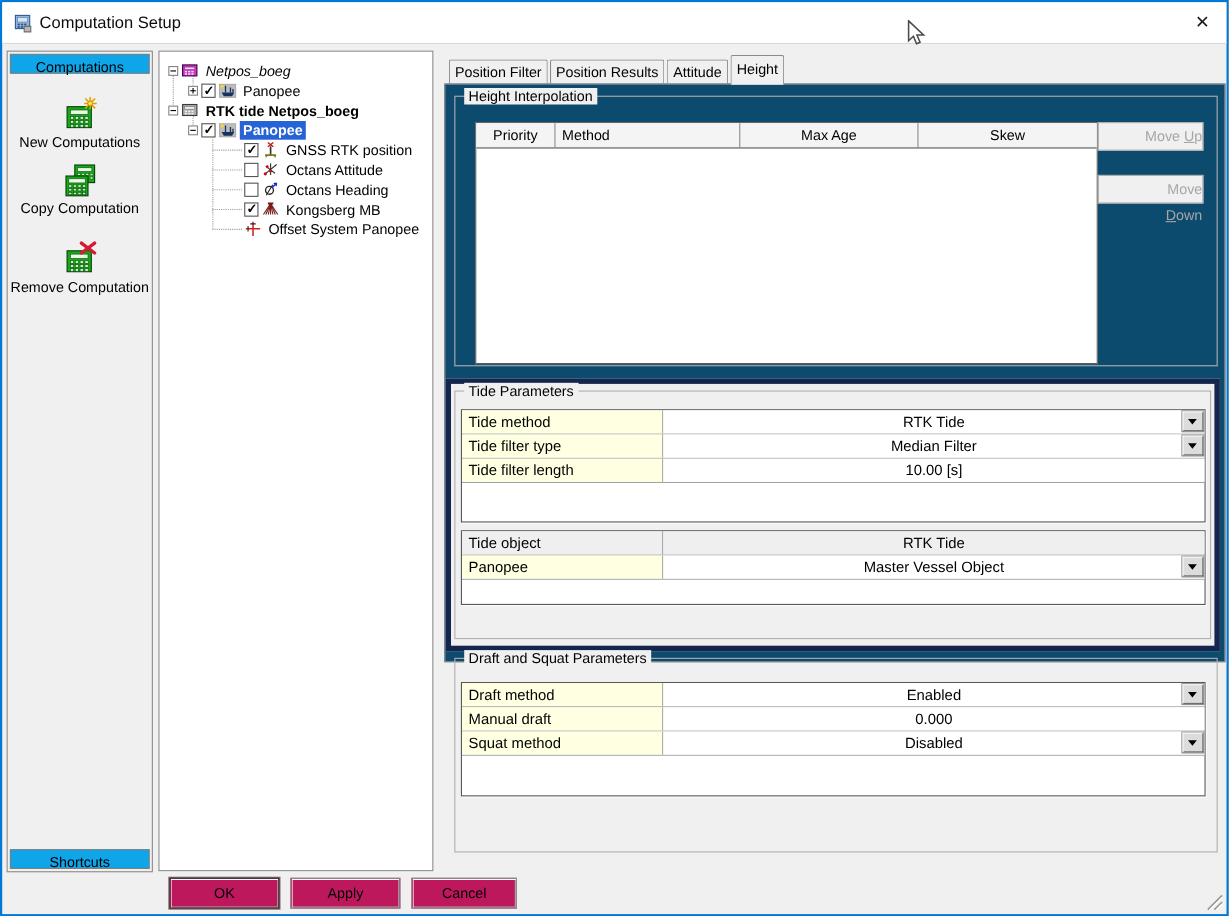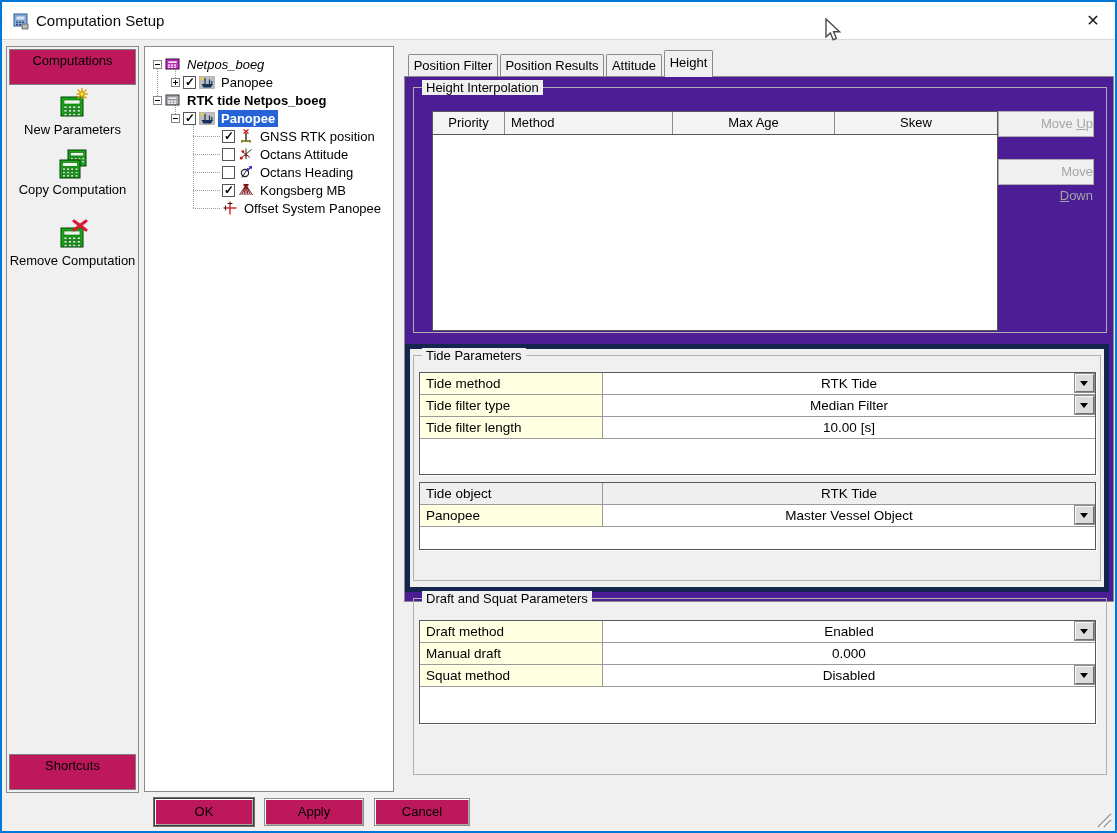--- a/index.html
+++ b/index.html
@@ -13,21 +13,21 @@
   .titlebar { position:absolute; left:0; top:0; width:1113px; height:38px; background:#FFFFFF;
               border-bottom:1px solid #DADADA; }
   .title-icon { position:absolute; left:10px; top:10px; }
   .title-text { position:absolute; left:34px; top:10px; font-size:15px; color:#0B0B0B; }
   .close-btn { position:absolute; right:0; top:0; width:44px; height:38px; text-align:center;
                line-height:38px; font-size:16px; color:#1B1B1B; cursor:default; }
 
   
   .sidebar { position:absolute; left:4px; top:44px; width:133px; height:747px;
              border:1px solid #8A8A8A; background:#F0F0F0; }
-  .side-btn { position:absolute; left:2px; right:2px; height:36px; background:#be185d;
+  .side-btn { position:absolute; left:2px; right:2px; height:18px; background:#0ea5e9;
               border:1px solid #7F7F7F; text-align:center; line-height:22px; font-size:13px; }
   .side-btn.hdr { top:2px; }
   .side-btn.ftr { bottom:2px; }
   .side-action { position:absolute; left:0; right:0; text-align:center; }
   .side-action .ic { display:block; margin:0 auto 2px auto; width:32px; height:32px; }
   .sa-new { top:41px; }  .sa-copy { top:101px; }  .sa-remove { top:172px; }
   .side-action .lbl { display:block; font-size:13px; color:#000; }
 
   
   .treepanel { position:absolute; left:142px; top:44px; width:250px; height:746px;
@@ -55,21 +55,21 @@
   .trow.lvl2::before { content:""; position:absolute; left:48px; top:9px; width:27px;
           border-top:1px dotted #9C9C9C; }
 
   
   .tab { position:absolute; background:#F0F0F0; border:1px solid #8A8A8A; border-bottom:none;
          border-radius:2px 2px 0 0; text-align:center; font-size:13px; z-index:1; }
   .tab.inactive { top:52px; height:22px; line-height:21px; }
   .tab.active { top:48px; height:27px; line-height:24px; z-index:3; }
 
   .tabpage { position:absolute; left:402px; top:74px; width:710px; height:526px;
-             background:#4c1d95; border:1px solid #8A8A8A; z-index:2; }
+             background:#0c4a6e; border:1px solid #8A8A8A; z-index:2; }
 
   
   .groupbox { position:absolute; border:1px solid #B0B0B0; }
   .gb-label { position:absolute; top:-8px; left:8px; background:#F0F0F0; padding:0 4px;
               font-size:13px; color:#000; }
 
   
   .interp-table { position:absolute; left:18px; top:23px; width:566px; height:220px;
                   background:#FFF; border:1px solid #585858; }
   .interp-head { display:flex; height:23px; background:#F4F4F4; border-bottom:1px solid #585858; }
@@ -165,21 +165,21 @@
             <path d="M25 6 L31 6"></path>
             <path d="M25 6 L19.5 6"></path>
             <path d="M25 6 L25 11"></path>
           <path d="M25 6 L29.5 1.5"></path>
             <path d="M25 6 L20.5 1.5"></path>
             <path d="M25 6 L29.5 10.5"></path>
             <path d="M25 6 L20.5 10.5"></path>
         </g>
         <circle cx="25" cy="6" r="2.2" fill="#FFE53A" stroke="#C88400" stroke-width="0.8"></circle>
       </svg>
-      <span class="lbl">New Parameters</span>
+      <span class="lbl">New Computations</span>
     </div>
 
     <div class="side-action sa-copy">
       <svg class="ic" viewBox="0 0 32 32">
         <rect x="11" y="2" width="18" height="16" fill="#17A917" stroke="#063F06"></rect>
         <rect x="13.5" y="4.5" width="13" height="3.4" fill="#EAF8EA" stroke="#0A5A0A" stroke-width="0.6"></rect>
         <g fill="#CFEFCF" stroke="#0A5A0A" stroke-width="0.5">
           <rect x="13.5" y="9.6" width="2.6" height="2"></rect>
             <rect x="17.3" y="9.6" width="2.6" height="2"></rect>
             <rect x="21.1" y="9.6" width="2.6" height="2"></rect>

